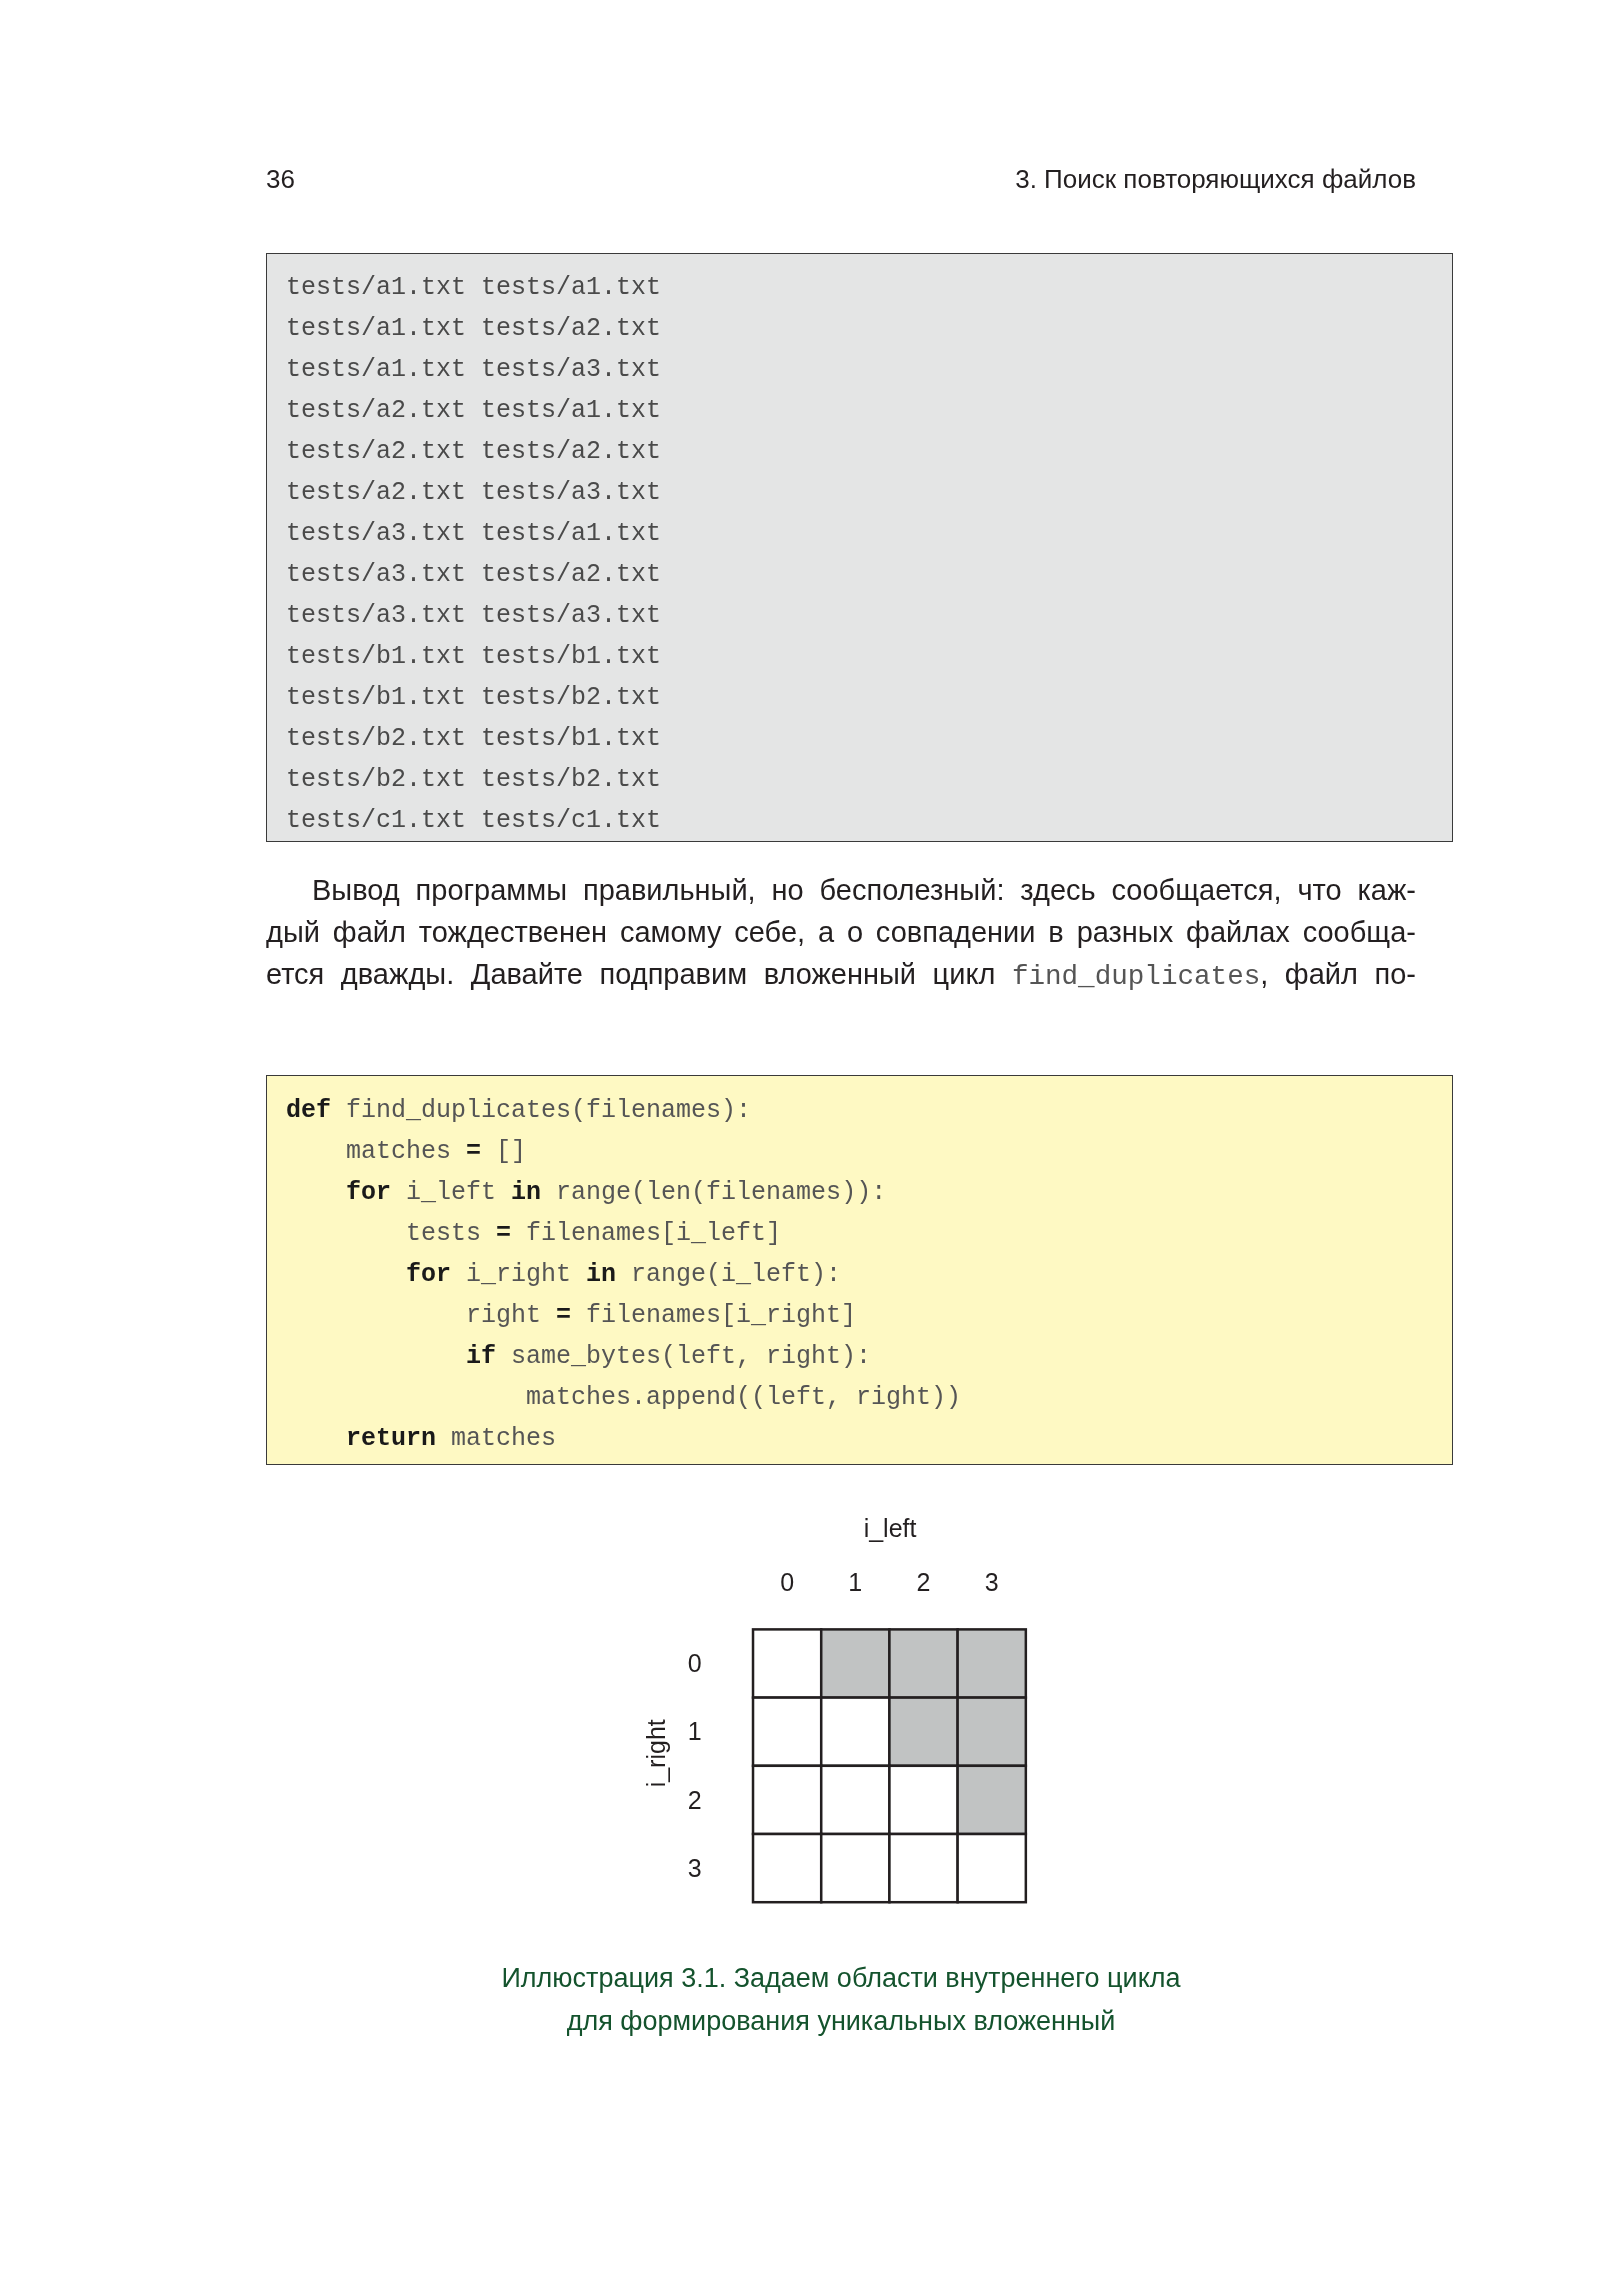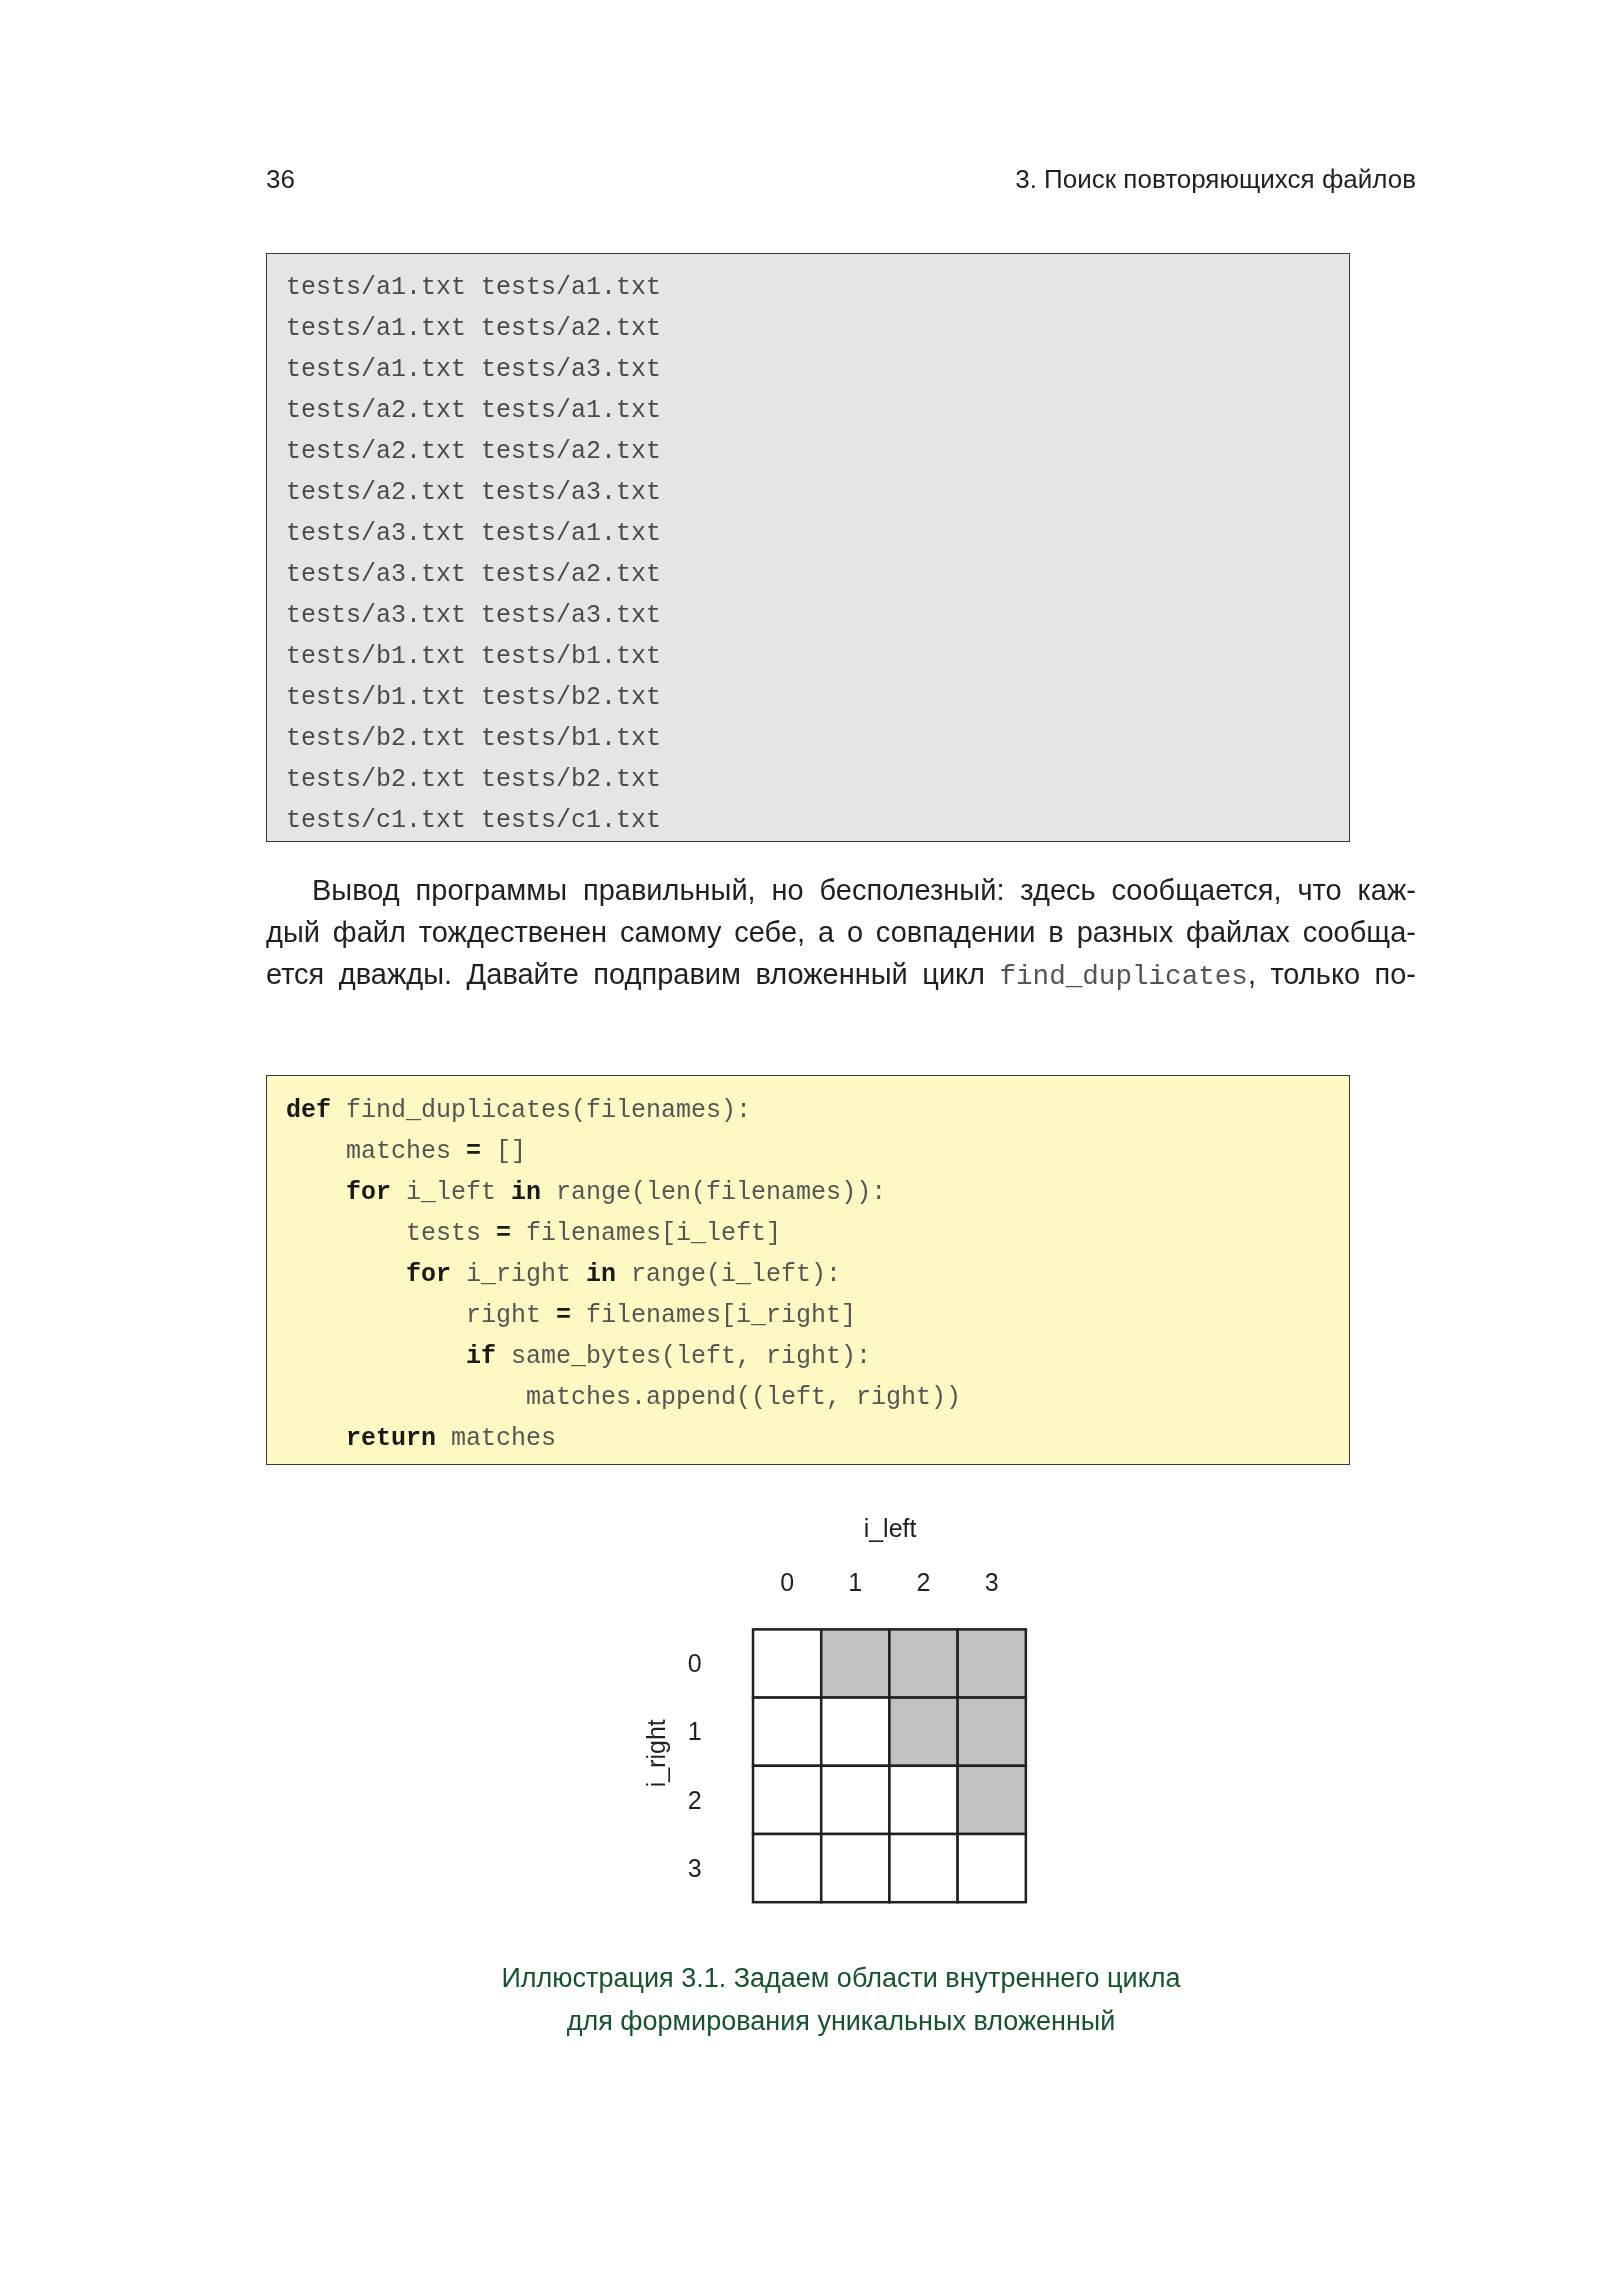--- a/index.html
+++ b/index.html
@@ -1,20 +1,20 @@
 <!DOCTYPE html>
 <html style="font-size:10px"><head>
 <meta charset="utf-8">
 <style>
   html, body { margin: 0; padding: 0; background: #ffffff; }
   body { width: 1623px; height: 2295px; position: relative; overflow: hidden; color: #231f20; }
   .header { position: absolute; top: 164px; left: 266px; width: 1150px; height: 44px; font-family: "Liberation Sans", sans-serif; font-size: 26px; }
   .page-num { position: absolute; left: 0; top: 0; }
   .running-title { position: absolute; right: 0; top: 0; }
-  .box { position: absolute; left: 266px; width: 1084px; border: 1.9px solid #3a3a3a; box-sizing: border-box; }
+  .box { position: absolute; left: 266px; width: 1187px; border: 1.9px solid #3a3a3a; box-sizing: border-box; }
   .out-box { top: 253px; height: 589px; background: #e4e5e5; padding: 12.5px 0 0 19px; }
   .code-box { top: 1075px; height: 390px; background: #fef9c3; padding: 13.8px 0 0 19px; }
   .mono-line { font-family: "Liberation Mono", monospace; font-size: 25px; line-height: 41px; height: 41px; white-space: pre; color: #4a4a4a; }
   .code-box .mono-line { color: #555; }
   .kw { font-weight: bold; color: #1a1a1a; }
   .op { font-weight: bold; color: #1a1a1a; }
   .para { position: absolute; left: 266px; top: 869px; width: 1150px; font-family: "Liberation Sans", sans-serif; font-size: 29px; line-height: 42px; text-align: justify; color: #231f20; }
   .para .line { display: block; white-space: nowrap; text-align-last: justify; }
   .para .indent { padding-left: 46px; }
   .inline-code { font-family: "Liberation Mono", monospace; color: #555; font-size: 27.6px; }
@@ -42,21 +42,21 @@
     <div class="mono-line">tests/b1.txt tests/b1.txt</div>
     <div class="mono-line">tests/b1.txt tests/b2.txt</div>
     <div class="mono-line">tests/b2.txt tests/b1.txt</div>
     <div class="mono-line">tests/b2.txt tests/b2.txt</div>
     <div class="mono-line">tests/c1.txt tests/c1.txt</div>
   </div>
 
 <div class="para">
   <span class="line indent">Вывод программы правильный, но бесполезный: здесь сообщается, что каж-</span>
   <span class="line">дый файл тождественен самому себе, а о совпадении в разных файлах сообща-</span>
-  <span class="line"><span>ется дважды. Давайте подправим вложенный цикл </span><span class="inline-code">find_duplicates</span><span>, только по-</span></span>
+  <span class="line"><span>ется дважды. Давайте подправим вложенный цикл </span><span class="inline-code">find_duplicates</span><span>, файл по-</span></span>
 </div>
 
 <div class="box code-box">
   <div class="mono-line"><span class="kw">def</span><span> find_duplicates(filenames):</span></div>
   <div class="mono-line"><span>    matches </span><span class="op">=</span><span> []</span></div>
   <div class="mono-line"><span class="kw">    for</span><span> i_left </span><span class="kw">in</span><span> range(len(filenames)):</span></div>
   <div class="mono-line"><span>        tests </span><span class="op">=</span><span> filenames[i_left]</span></div>
   <div class="mono-line"><span class="kw">        for</span><span> i_right </span><span class="kw">in</span><span> range(i_left):</span></div>
   <div class="mono-line"><span>            right </span><span class="op">=</span><span> filenames[i_right]</span></div>
   <div class="mono-line"><span class="kw">            if</span><span> same_bytes(left, right):</span></div>

